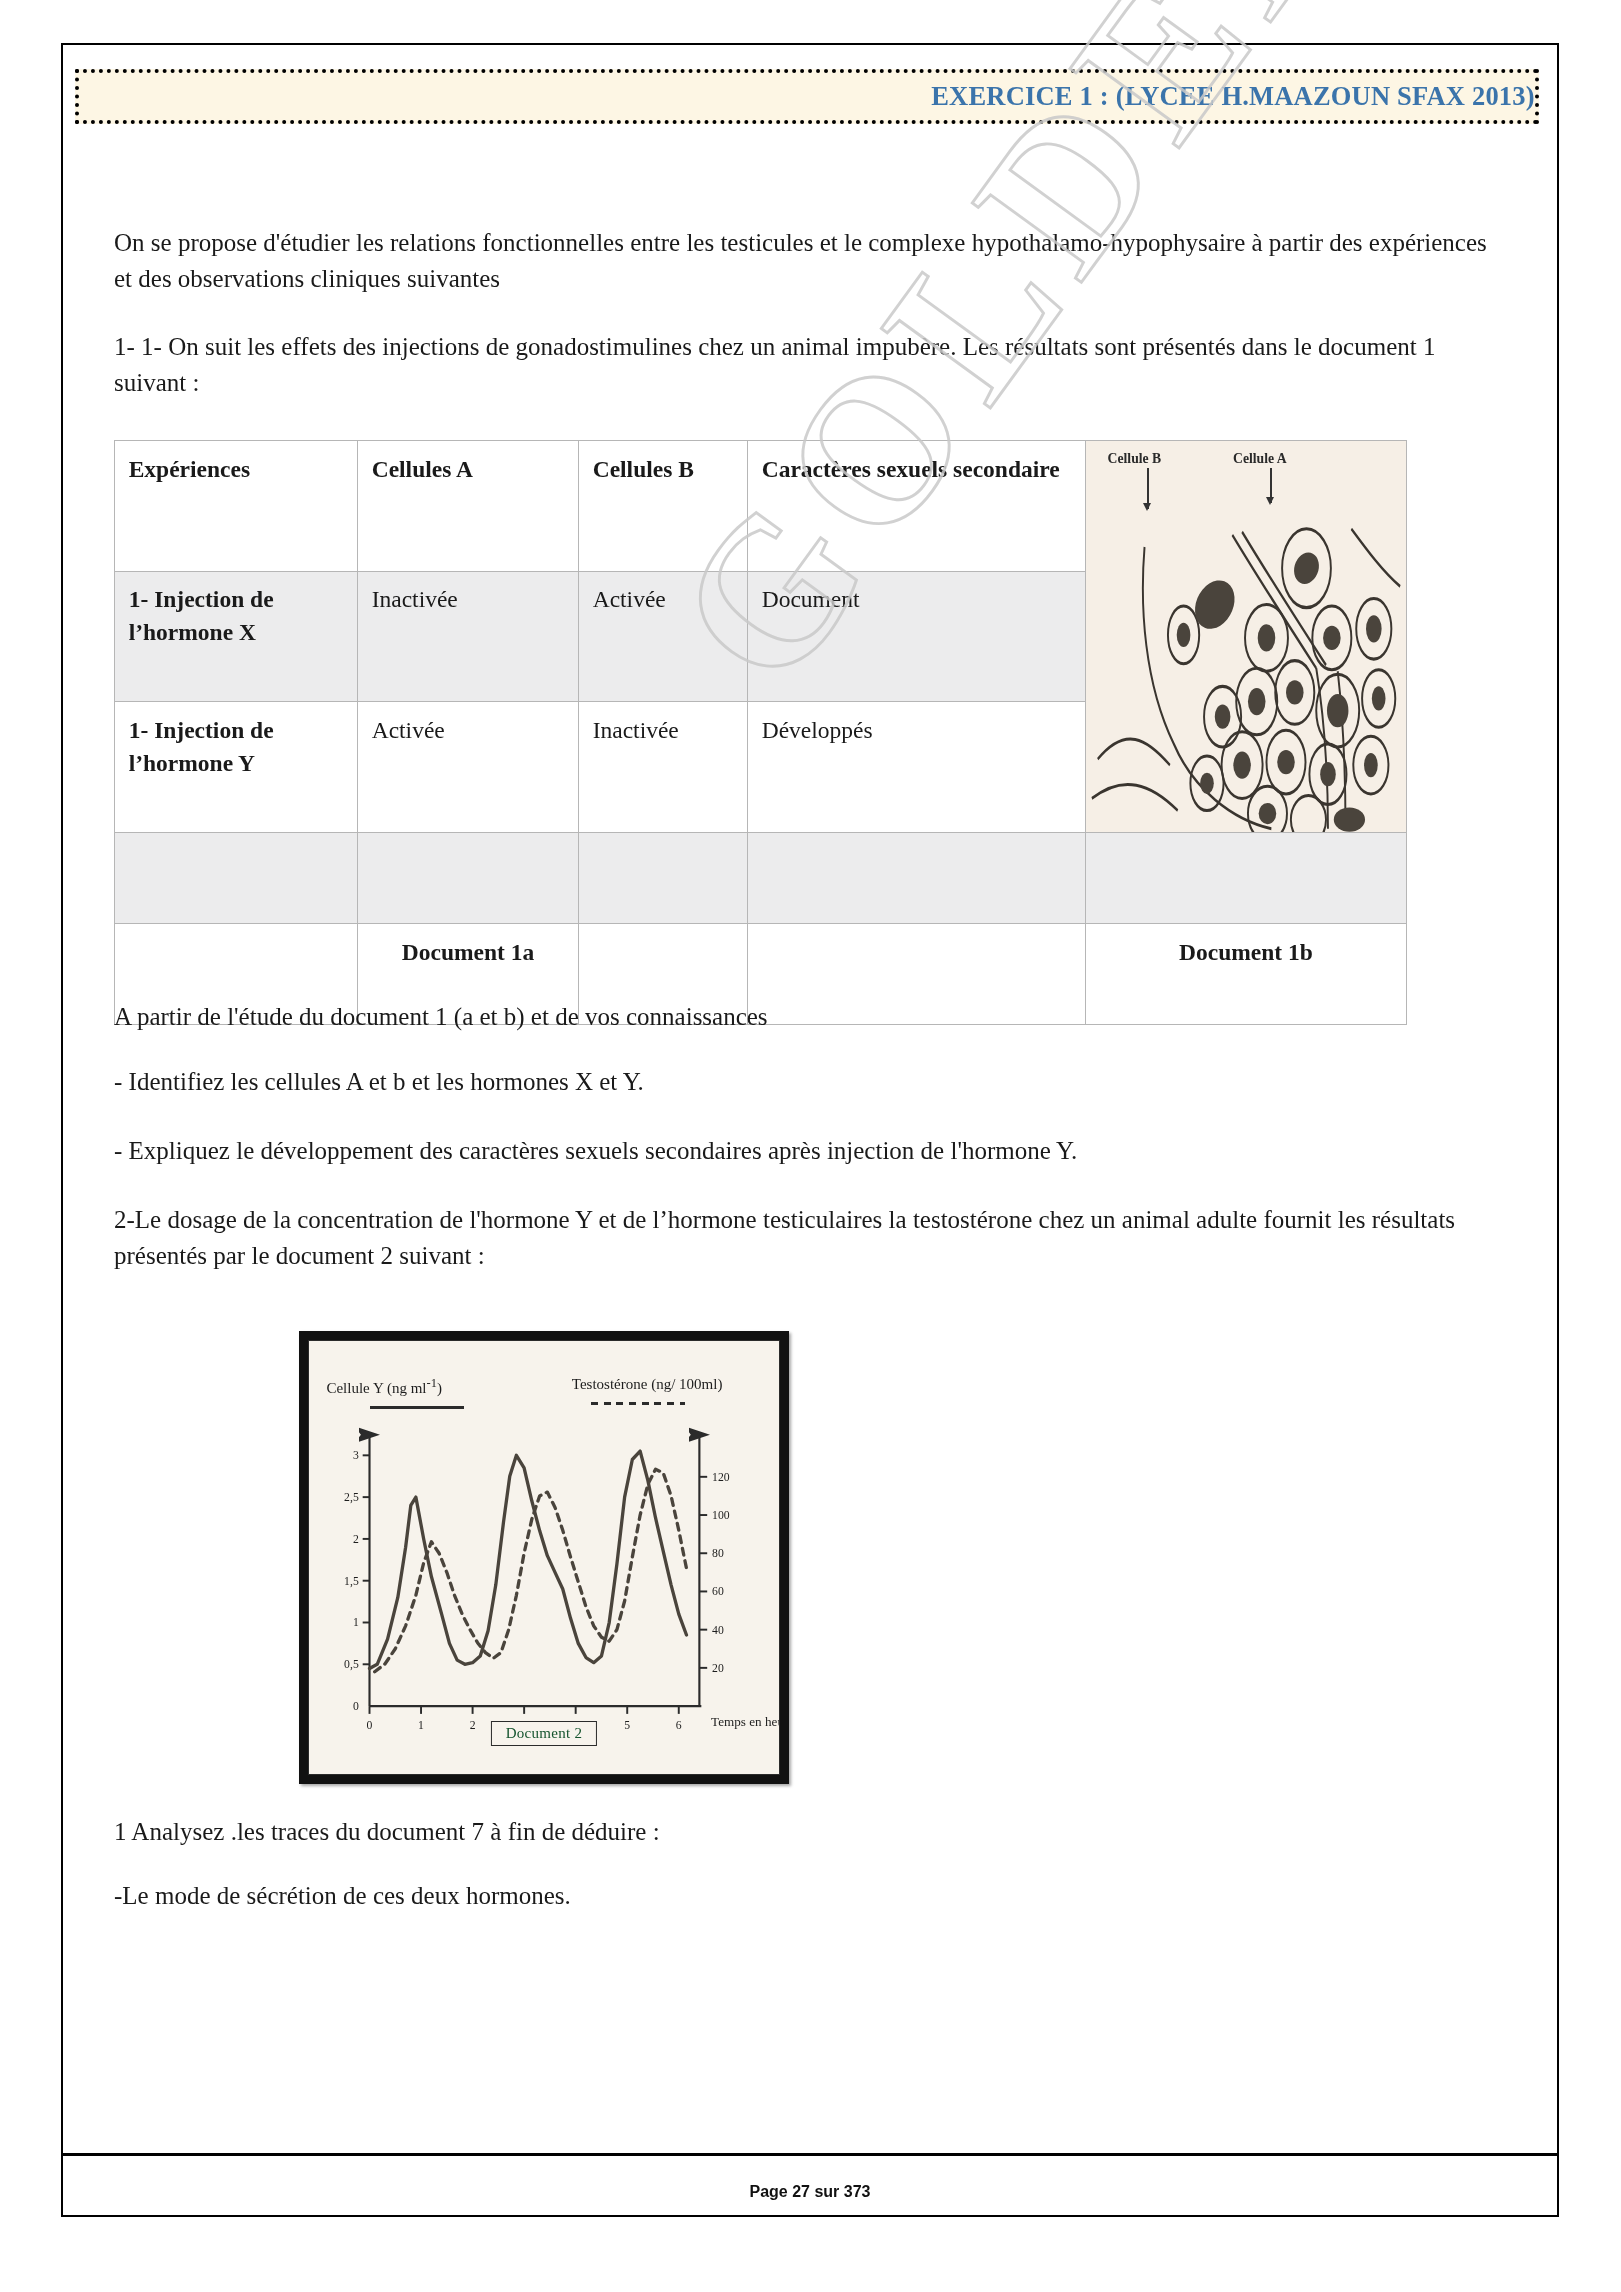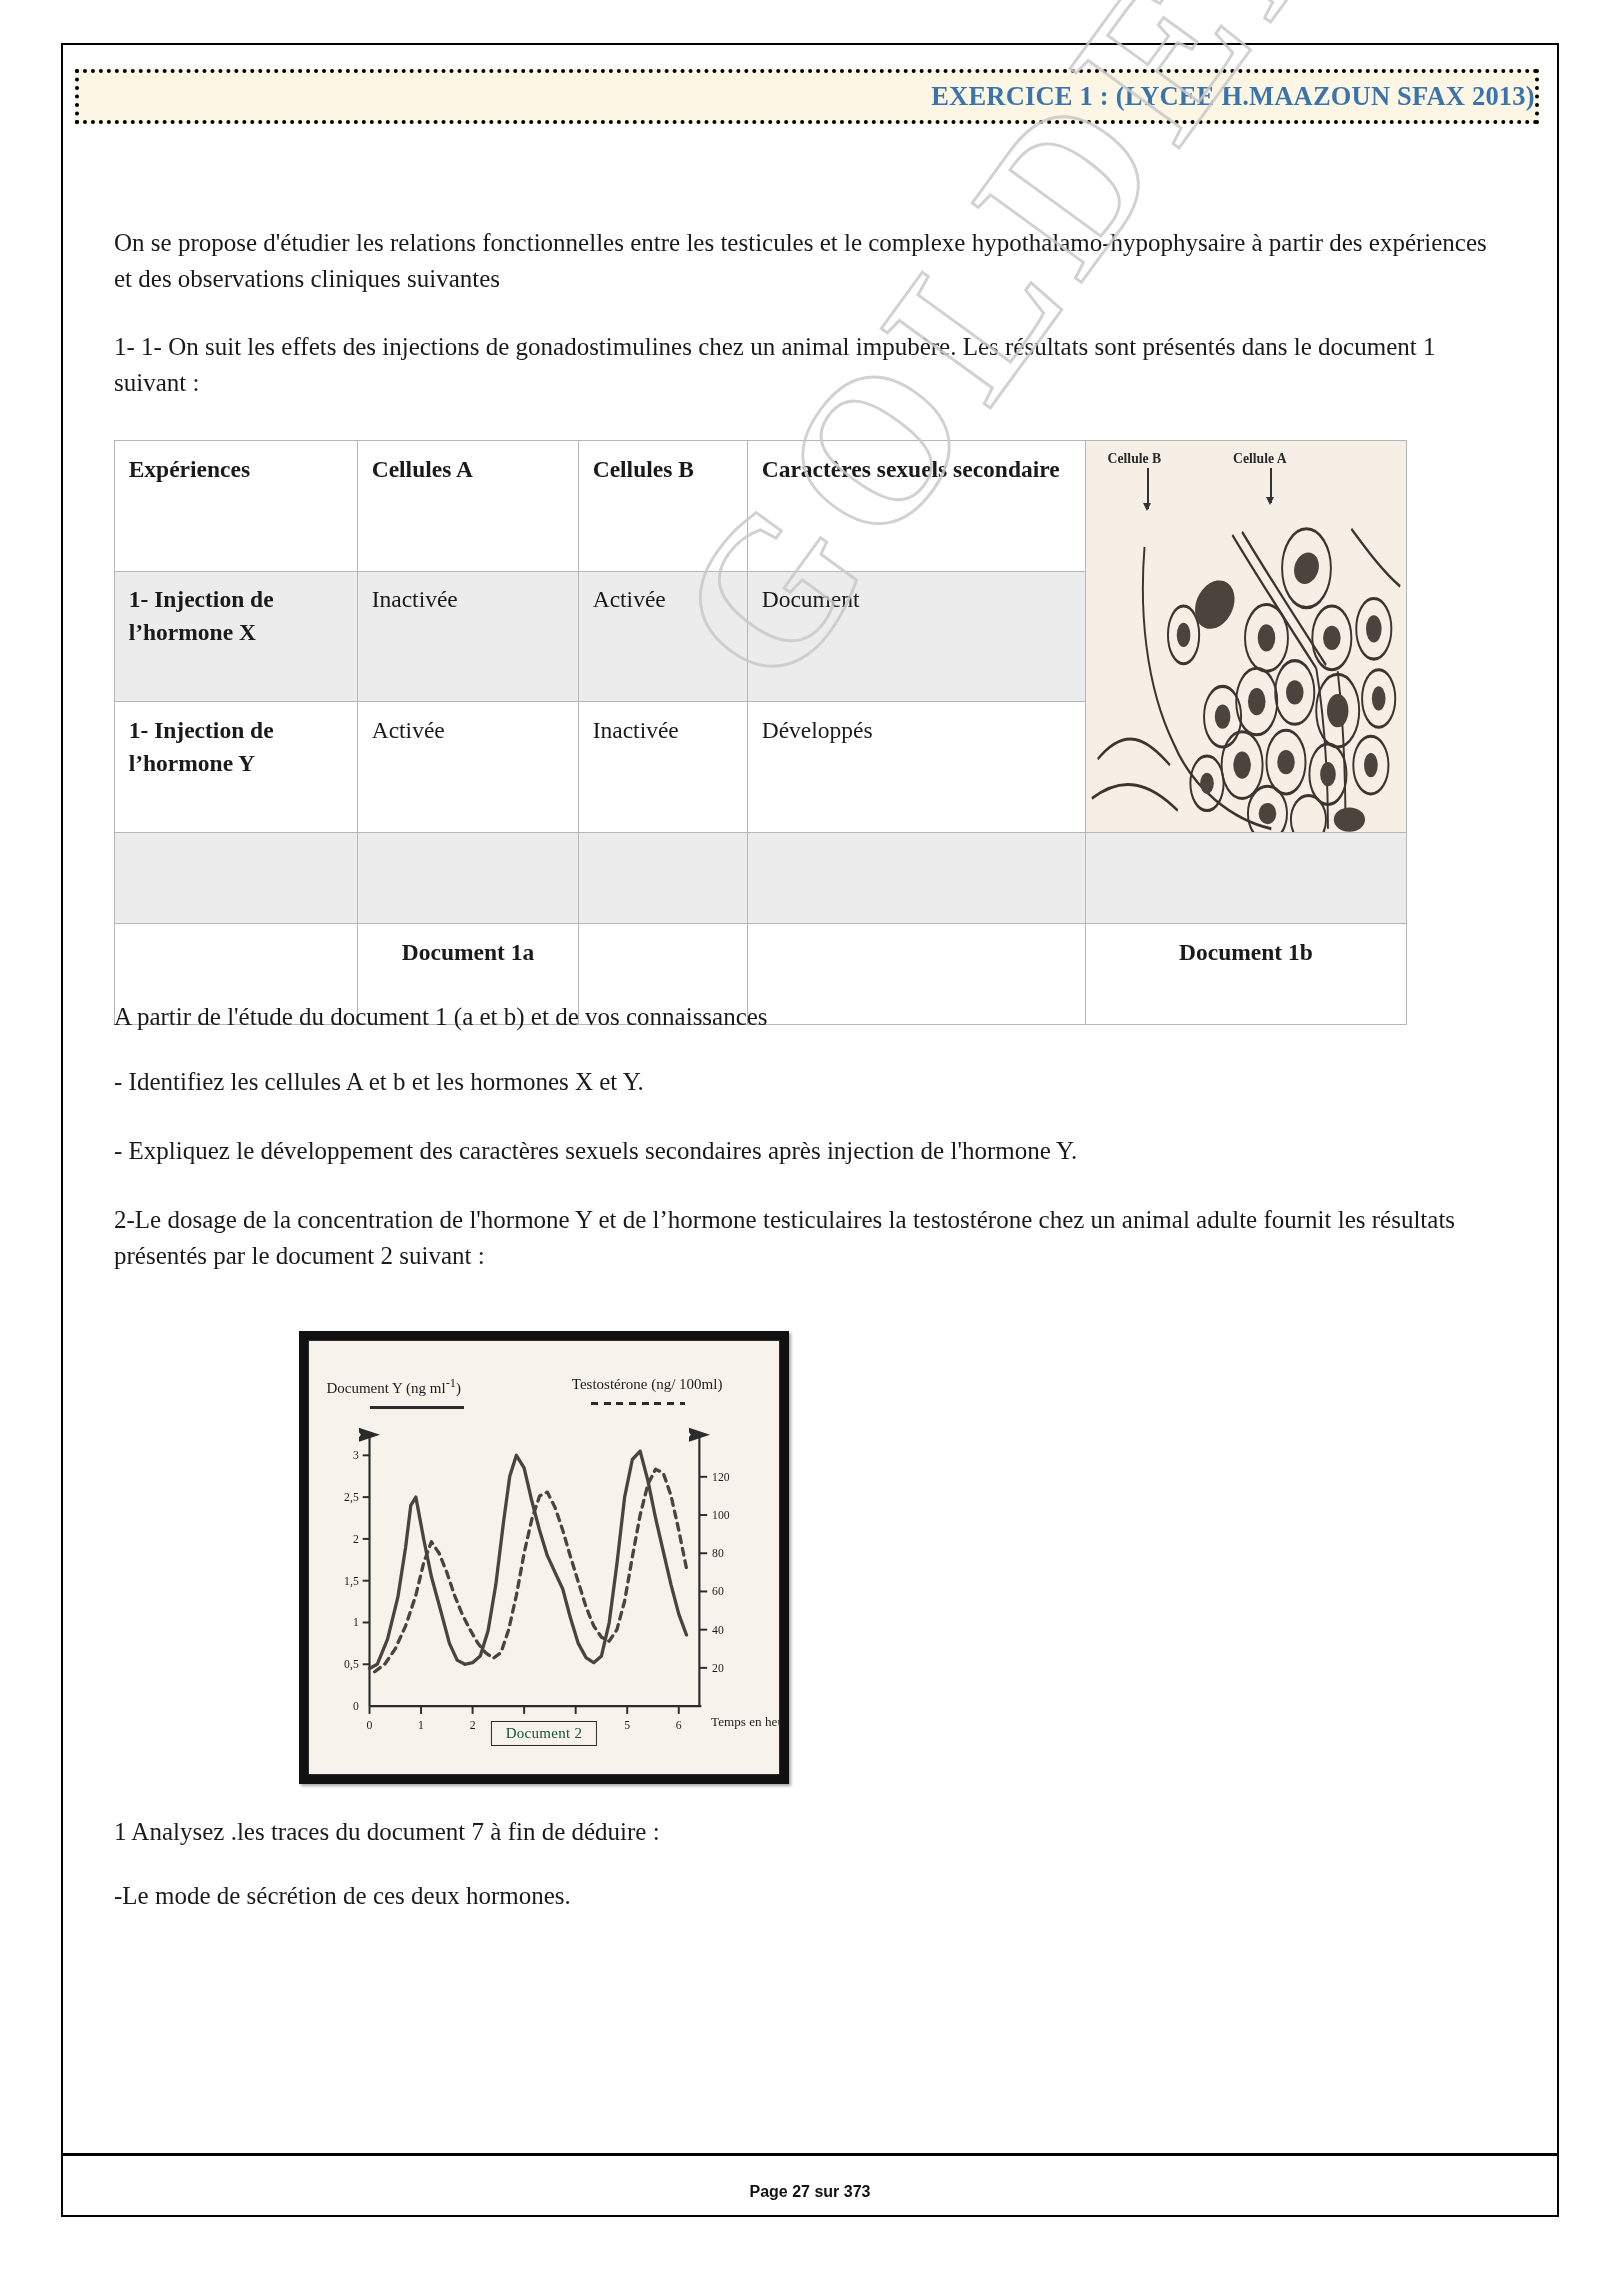--- a/index.html
+++ b/index.html
@@ -319,21 +319,21 @@
     </div>
 
     <p class="para p-apartir">A partir de l'étude du document 1 (a et b) et de vos connaissances</p>
     <p class="para p-iden">- Identifiez les cellules A et b et les hormones X et Y.</p>
     <p class="para p-expl">- Expliquez le développement des caractères sexuels secondaires après injection de l'hormone Y.</p>
     <p class="para p-q2">2-Le dosage de la concentration de l'hormone Y et de l’hormone testiculaires la testostérone chez un animal adulte fournit les résultats présentés par le document 2 suivant :</p>
 
     <div class="doc2-frame">
       <div class="doc2-inner">
         <div class="doc2-axis-title t-left">
-          <span>Document Y (ng ml</span><sup>-1</sup><span>)</span>
+          <span>Cellule Y (ng ml</span><sup>-1</sup><span>)</span>
         </div>
         <div class="doc2-axis-title t-right">Testostérone (ng/ 100ml)</div>
         <div class="legend-solid"></div>
         <div class="legend-dash"></div>
 
         <svg class="plot-svg" viewBox="0 0 482 444" preserveAspectRatio="none">
           <defs>
             <marker id="ah" markerWidth="10" markerHeight="10" refX="5" refY="5" orient="auto">
               <path d="M5 0 L9 12 L5 9 L1 12 Z" fill="#2b2b2b"></path>
             </marker>

